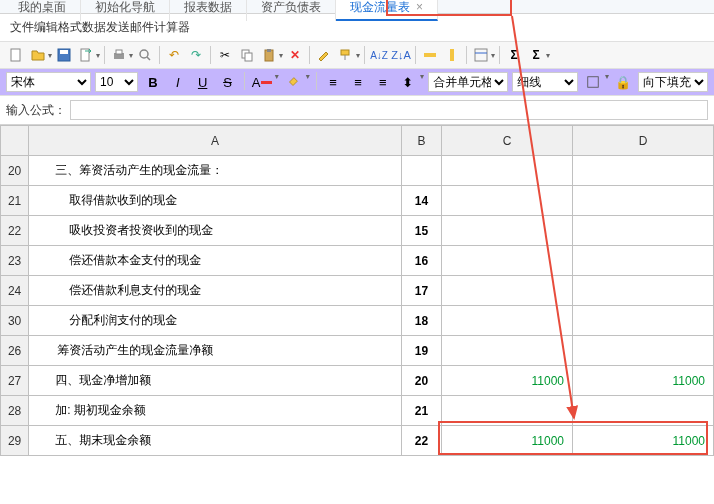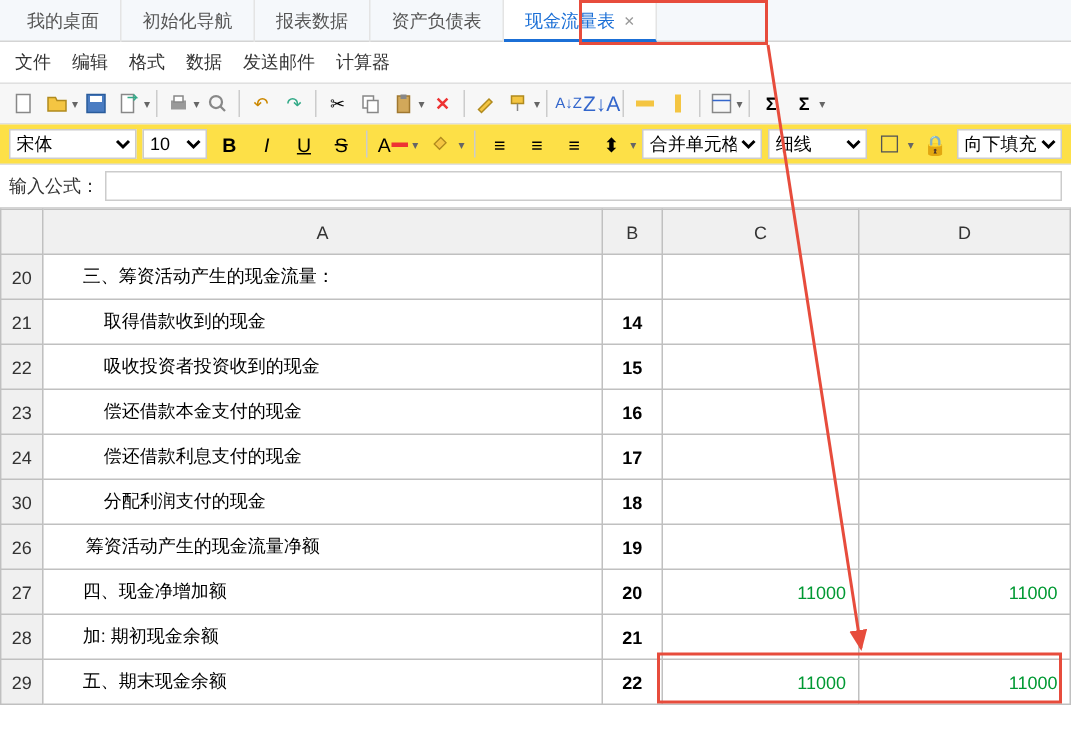--- a/index.html
+++ b/index.html
@@ -1,27 +1,27 @@
 <!DOCTYPE html>
 <html><head>
 <meta charset="utf-8">
 <style>
 * { box-sizing: border-box; margin: 0; padding: 0; }
 body { font-family: "Microsoft YaHei", SimSun, Arial, sans-serif; font-size: 12px; background: #fff; overflow: hidden; width: 714px; height: 504px; }
-.tabs { display: flex; background: #f5f8fb; border-bottom: 1px solid #d4d4d4; height: 28px; align-items: center; padding-left: 4px; }
+.tabs { display: flex; background: #f5f8fb; border-bottom: 1px solid #d4d4d4; height: 14px; align-items: center; padding-left: 4px; }
 .tab { padding: 0 14px; height: 28px; line-height: 28px; color: #555; cursor: pointer; border-right: 1px solid #e4e4e4; font-size: 12px; }
 .tab.active { color: #1b6fd6; border-bottom: 2px solid #1b6fd6; background: #fff; }
 .tab .close { margin-left: 6px; color: #999; }
-.menubar { display: flex; gap: 14px; padding: 5px 10px; background: #fff; color: #333; font-size: 12px; }
+.menubar { display: flex; gap: 0; padding: 5px 10px; background: #fff; color: #333; font-size: 12px; }
 .menuitem { cursor: pointer; }
 .toolbar { display: flex; align-items: center; gap: 2px; padding: 3px 6px; background: #f7f7f7; border-top: 1px solid #e0e0e0; border-bottom: 1px solid #e0e0e0; flex-wrap: nowrap; overflow: hidden; }
 .tbtn { width: 20px; height: 20px; display: flex; align-items: center; justify-content: center; cursor: pointer; font-size: 12px; }
 .tbtn svg { width: 16px; height: 16px; }
 .sep { width: 1px; height: 18px; background: #ccc; margin: 0 2px; }
-.fmtbar { display: flex; align-items: center; gap: 4px; padding: 3px 6px; background: #fde047; border-bottom: 1px solid #e0e0e0; flex-wrap: nowrap; overflow: hidden; }
+.fmtbar { display: flex; align-items: flex-start; gap: 4px; padding: 3px 6px; background: #c4b5fd; border-bottom: 1px solid #e0e0e0; flex-wrap: nowrap; overflow: hidden; }
 .sel { height: 20px; font-size: 12px; border: 1px solid #ccc; background: #fff; }
 .fbtn { width: 22px; height: 20px; display: flex; align-items: center; justify-content: center; cursor: pointer; font-size: 13px; border: 1px solid transparent; }
 .bold { font-weight: bold; }
 .ital { font-style: italic; }
 .und { text-decoration: underline; }
 .strk { text-decoration: line-through; }
 .dd { font-size: 8px; color: #666; margin-left: -2px; }
 .colorbox { width: 14px; height: 3px; display: inline-block; }
 .formulabar { display: flex; align-items: center; padding: 4px 6px; background: #fff; border-bottom: 1px solid #d4d4d4; }
 .flabel { color: #333; margin-right: 4px; }
@@ -128,21 +128,21 @@
     </span>
   <span class="tbtn">
       <svg viewBox="0 0 16 16">
         <rect x="3" y="3" width="8" height="5" fill="#f4c542" stroke="#b08a1e"></rect>
         <line x1="7" y1="8" x2="7" y2="13" stroke="#888"></line>
       </svg>
     </span>
   <span class="dd">▾</span>
   <span class="sep"></span>
   <span class="tbtn" style="font-size:10px;color:#36c">A↓Z</span>
-  <span class="tbtn" style="font-size:14px;color:#36c">Z↓A</span>
+  <span class="tbtn" style="font-size:11px;color:#36c">Z↓A</span>
   <span class="sep"></span>
   <span class="tbtn">
       <svg viewBox="0 0 16 16">
         <rect x="2" y="6" width="12" height="4" fill="#f4c542"></rect>
       </svg>
     </span>
   <span class="tbtn">
       <svg viewBox="0 0 16 16">
         <rect x="6" y="2" width="4" height="12" fill="#f4c542"></rect>
       </svg>

